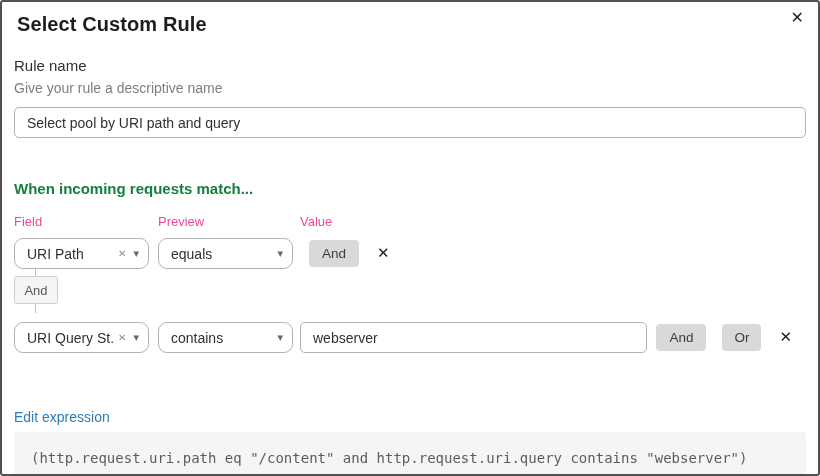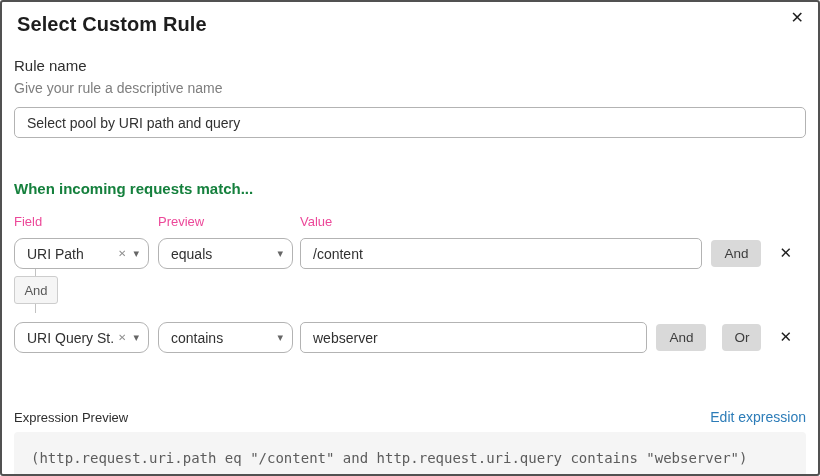--- a/index.html
+++ b/index.html
@@ -136,21 +136,20 @@
   <div class="crit-row">
     <div class="select field">
       <span class="sel-label">URI Path</span>
       <span class="clear-x">✕</span>
       <span class="caret">▾</span>
     </div>
     <div class="select op">
       <span class="sel-label">equals</span>
       <span class="caret">▾</span>
     </div>
-    <input class="text-input value-input" type="text" value="/content" style="">
     <button class="conj-btn">And</button>
     <button class="del-btn">✕</button>
   </div>
 
   <div class="connector-line"></div>
   <div class="connector-box">And</div>
   <div class="connector-line bottom"></div>
 
   <div class="crit-row">
     <div class="select field">
@@ -162,20 +161,19 @@
       <span class="sel-label">contains</span>
       <span class="caret">▾</span>
     </div>
     <input class="text-input value-input" type="text" value="webserver" style="">
     <button class="conj-btn">And</button>
     <button class="conj-btn or">Or</button>
     <button class="del-btn">✕</button>
   </div>
 
   <div class="expr-header">
-    <span class="expr-label">Expression Preview</span>
     <a class="expr-edit">Edit expression</a>
   </div>
   <div class="expr-box">
     <span class="expr-code">(http.request.uri.path eq "/content" and http.request.uri.query contains "webserver")</span>
   </div>
 
 </div>
 
 </body></html>

